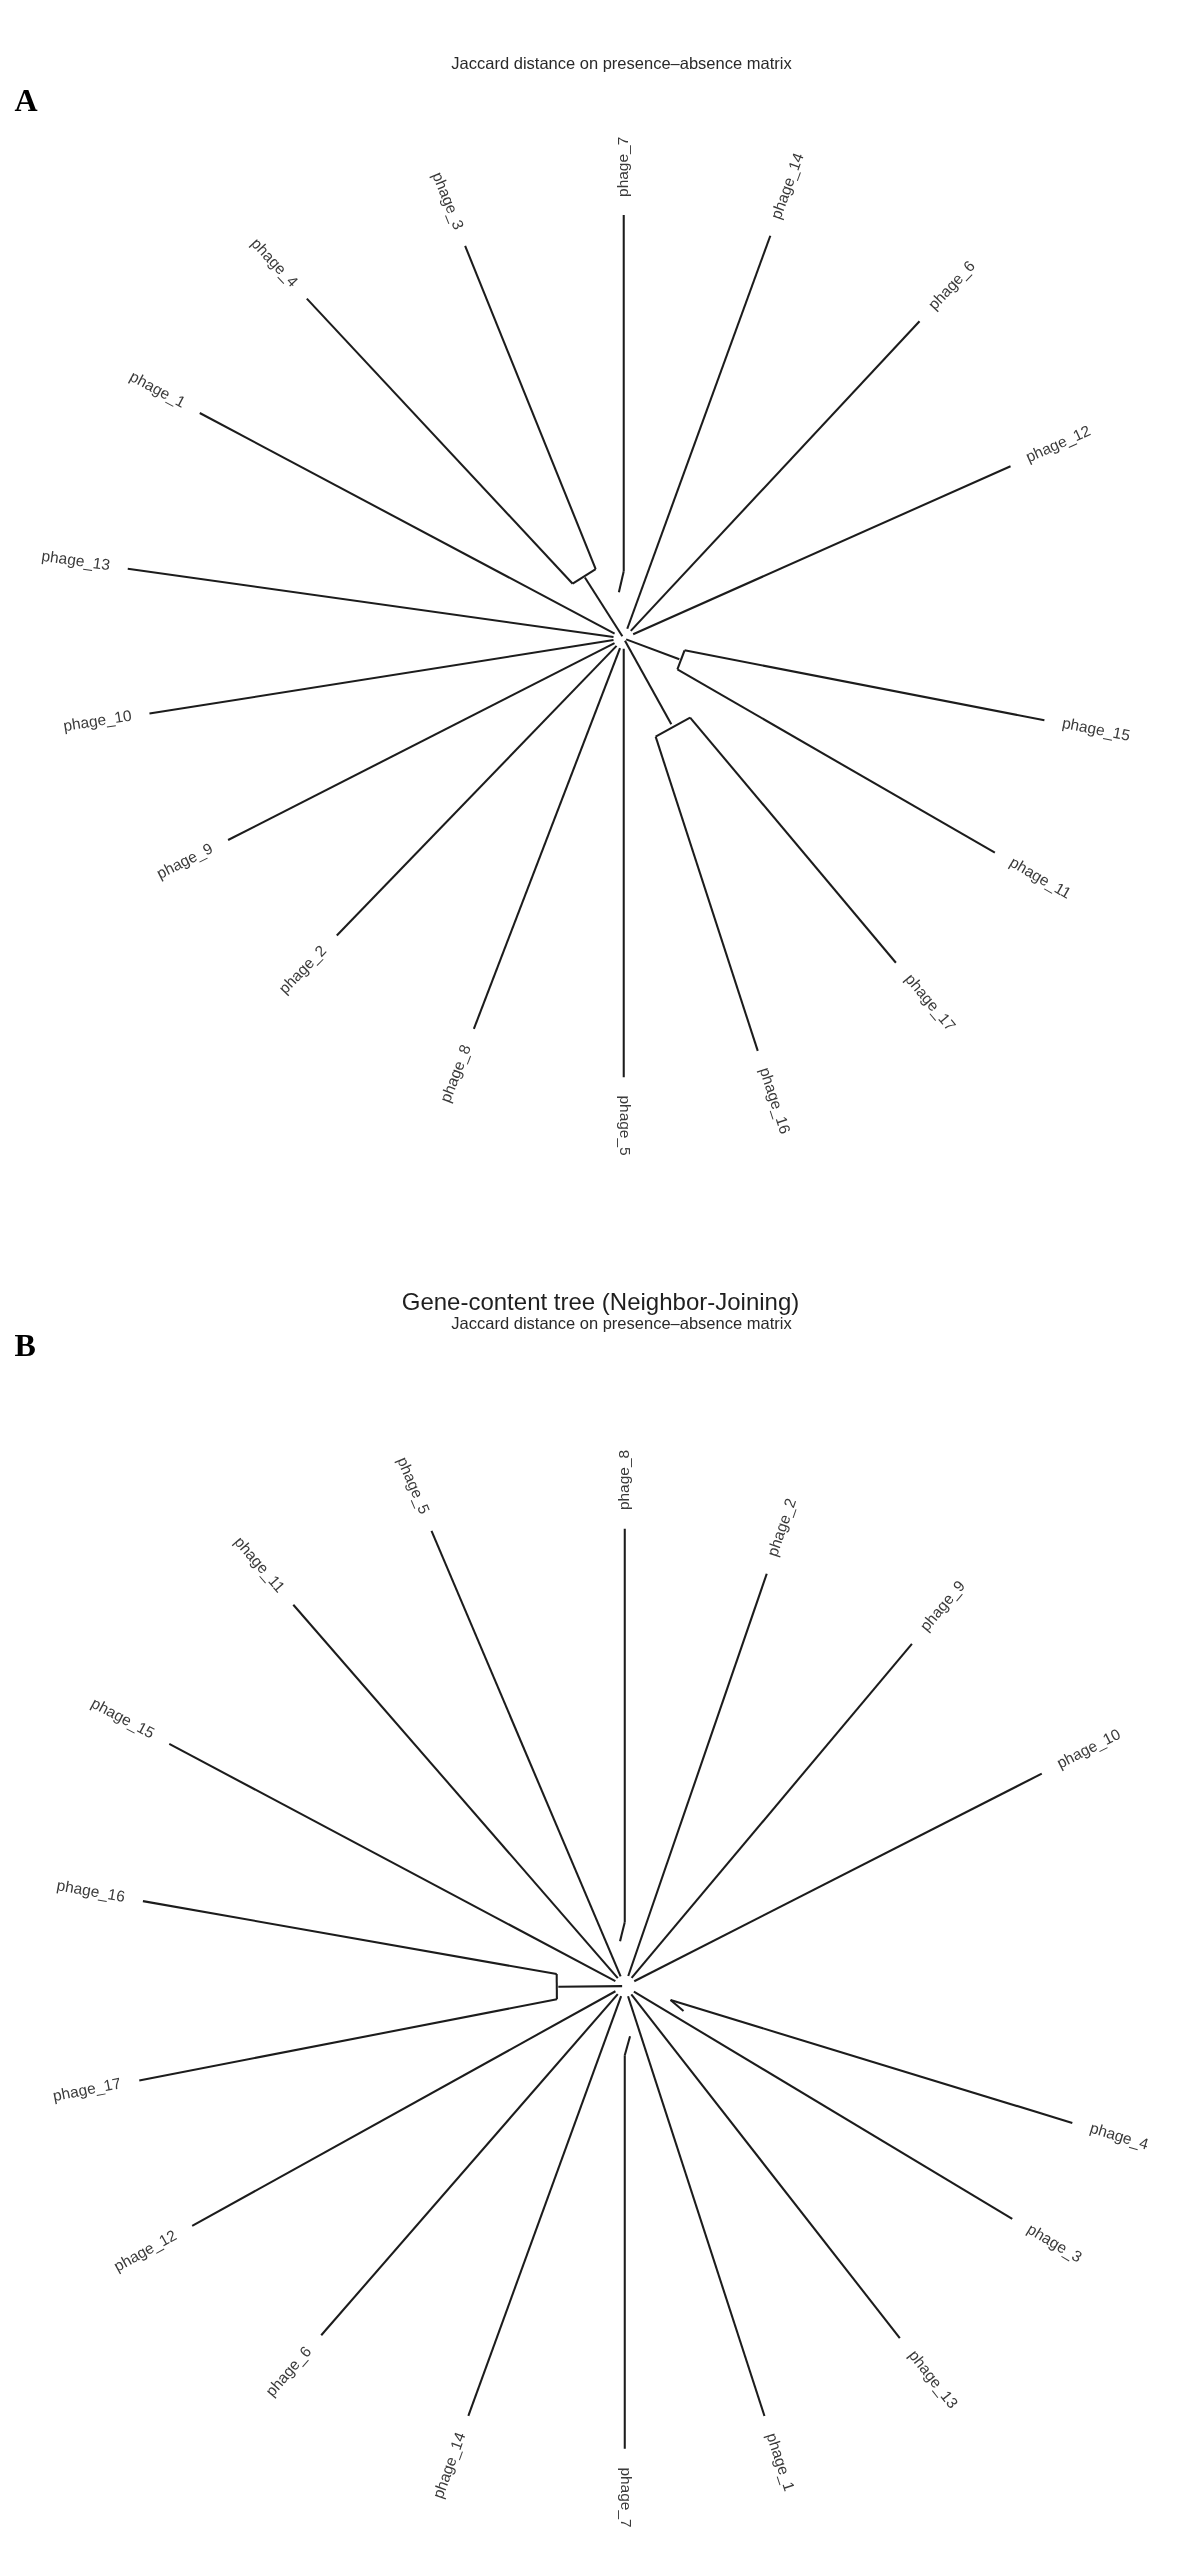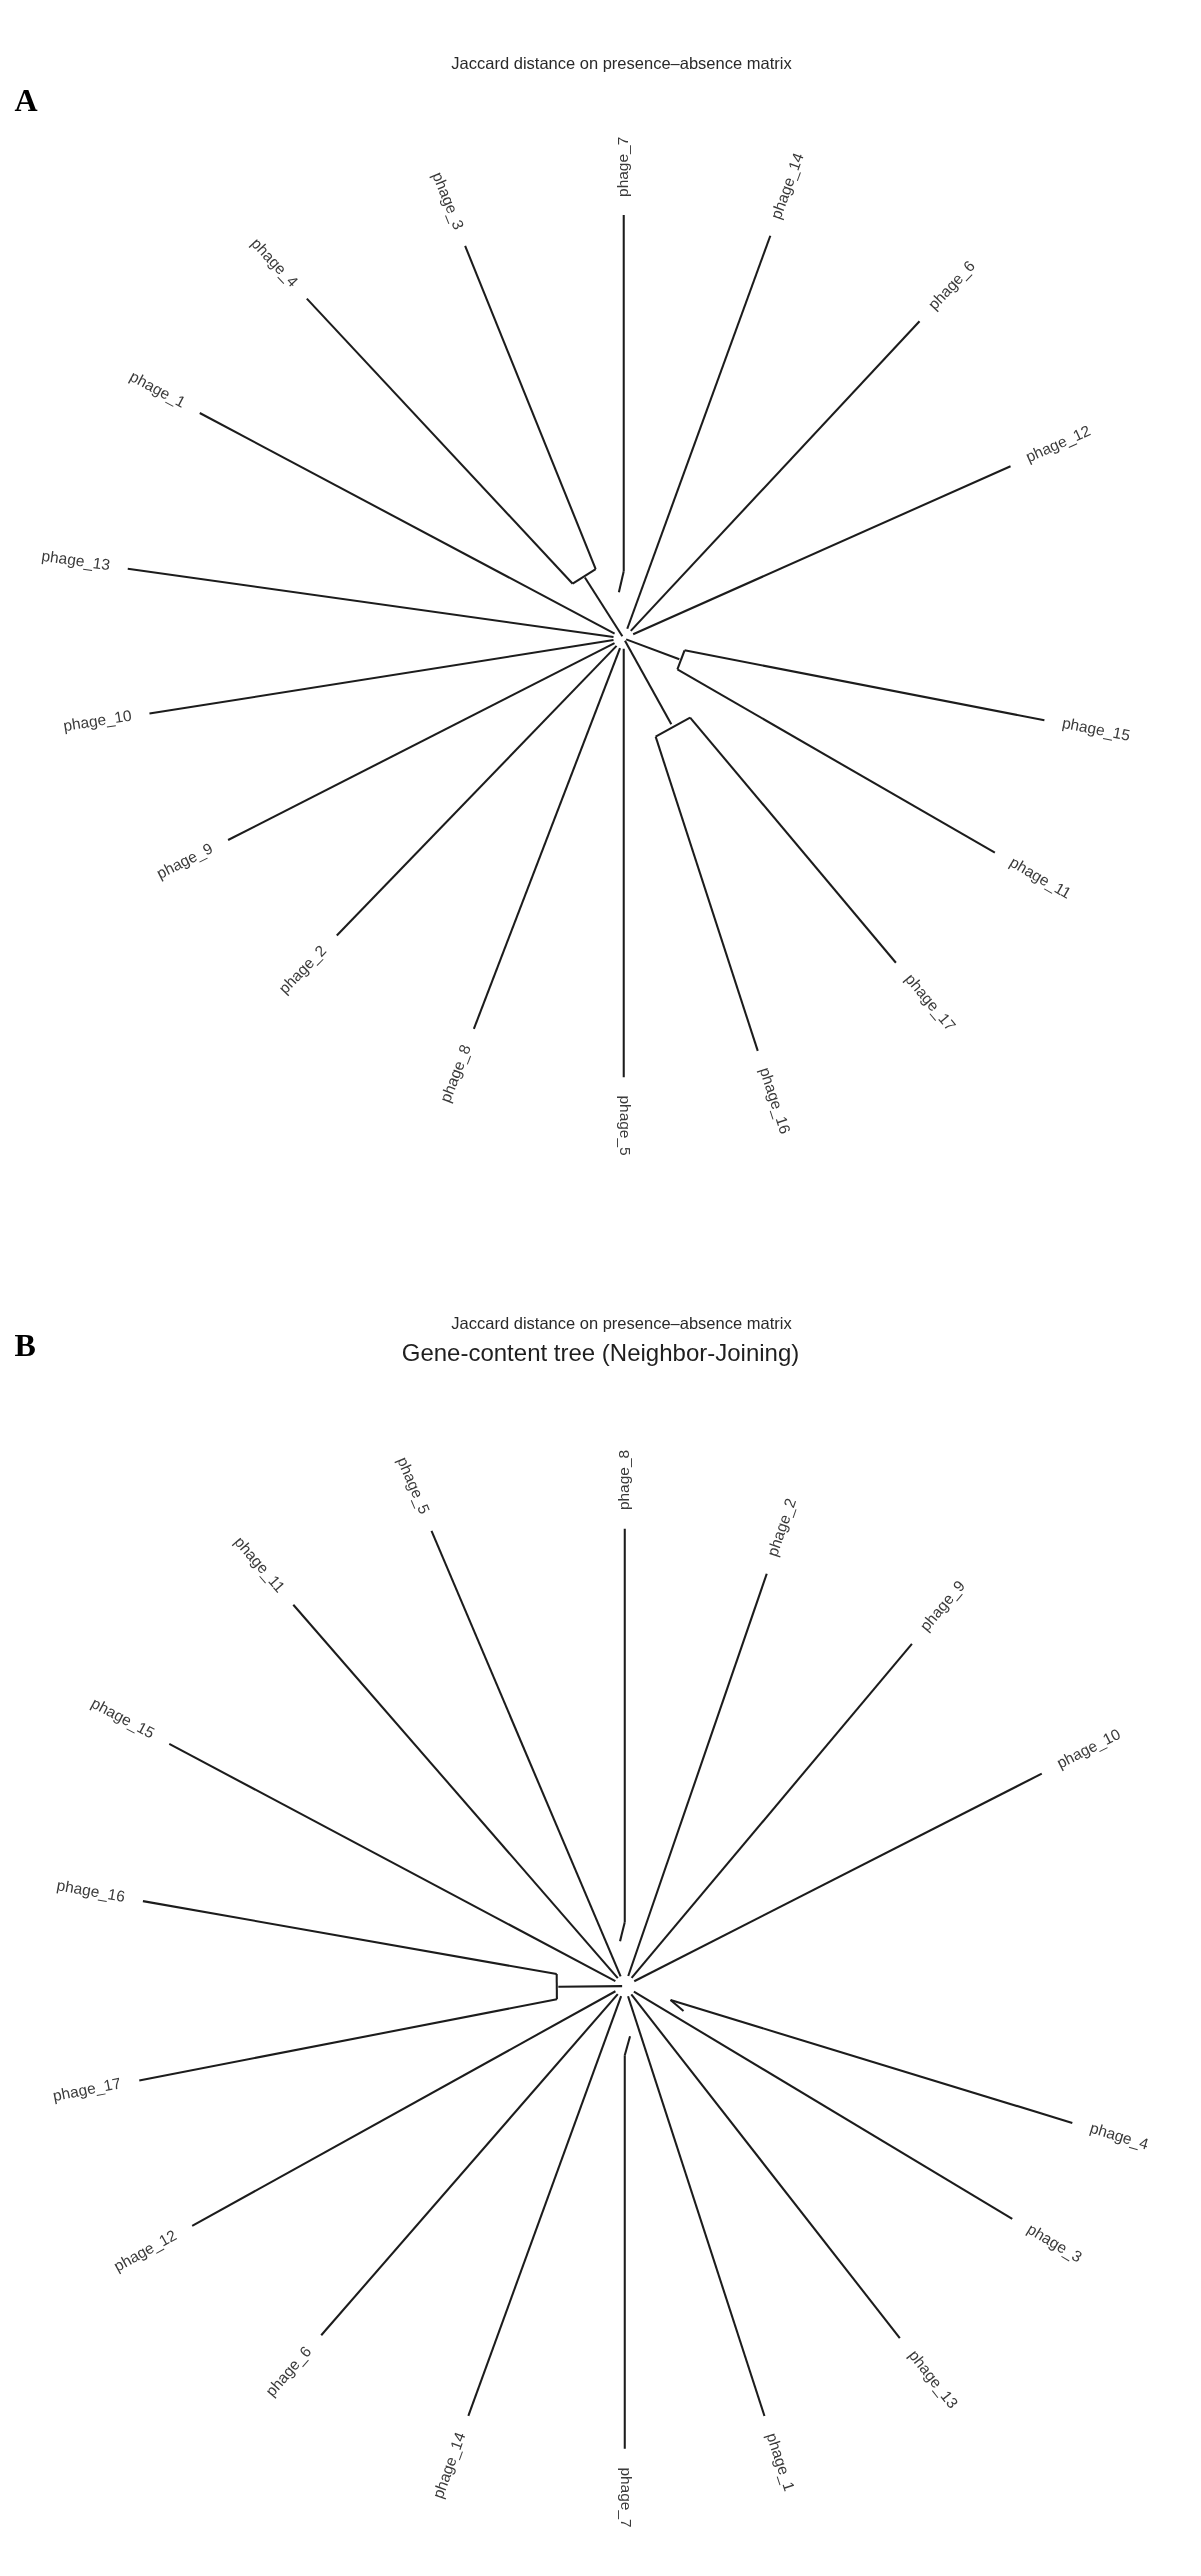--- a/index.html
+++ b/index.html
@@ -15,21 +15,21 @@
   .leaf-label{font-family:"Liberation Sans", sans-serif;}
 </style>
 </head>
 <body>
 
 <div class="page">
 
   <div class="panel-subtitle" id="subtitle-a" style="top: 54px;">Jaccard distance on presence–absence matrix</div>
   <div class="panel-letter" id="letter-a" style="top: 82px;">A</div>
 
-  <div class="panel-title" id="title-b" style="top: 1339px;">Gene-content tree (Neighbor-Joining)</div>
+  <div class="panel-title" id="title-b" style="top: 1288px;">Gene-content tree (Neighbor-Joining)</div>
   <div class="panel-subtitle" id="subtitle-b" style="top: 1314px;">Jaccard distance on presence–absence matrix</div>
   <div class="panel-letter" id="letter-b" style="top: 1327px;">B</div>
 
   <svg id="trees" class="tree-canvas" xmlns="http://www.w3.org/2000/svg" width="1201" height="2576" viewBox="0 0 2326 4988">
       <g>
         <polyline points="1153.6820439546927,1101.5583410878157 1109.1102377909378,1129.9537132652204" fill="none" stroke="#1c1c1c" stroke-width="4"></polyline>
         <polyline points="1205.313501958266,1231.7830427709355 1132.7780548314447,1117.925197586196" fill="none" stroke="#1c1c1c" stroke-width="4"></polyline>
         <polyline points="1208,1106 1198.5924383059112,1146.4930294168553" fill="none" stroke="#1c1c1c" stroke-width="4"></polyline>
         <polyline points="1325.7952620137196,1258.8970794451855 1311.9230484541326,1296" fill="none" stroke="#1c1c1c" stroke-width="4"></polyline>
         <polyline points="1212.683360946242,1237.7510369062973 1315.7173017635657,1276.2738488448388" fill="none" stroke="#1c1c1c" stroke-width="4"></polyline>

